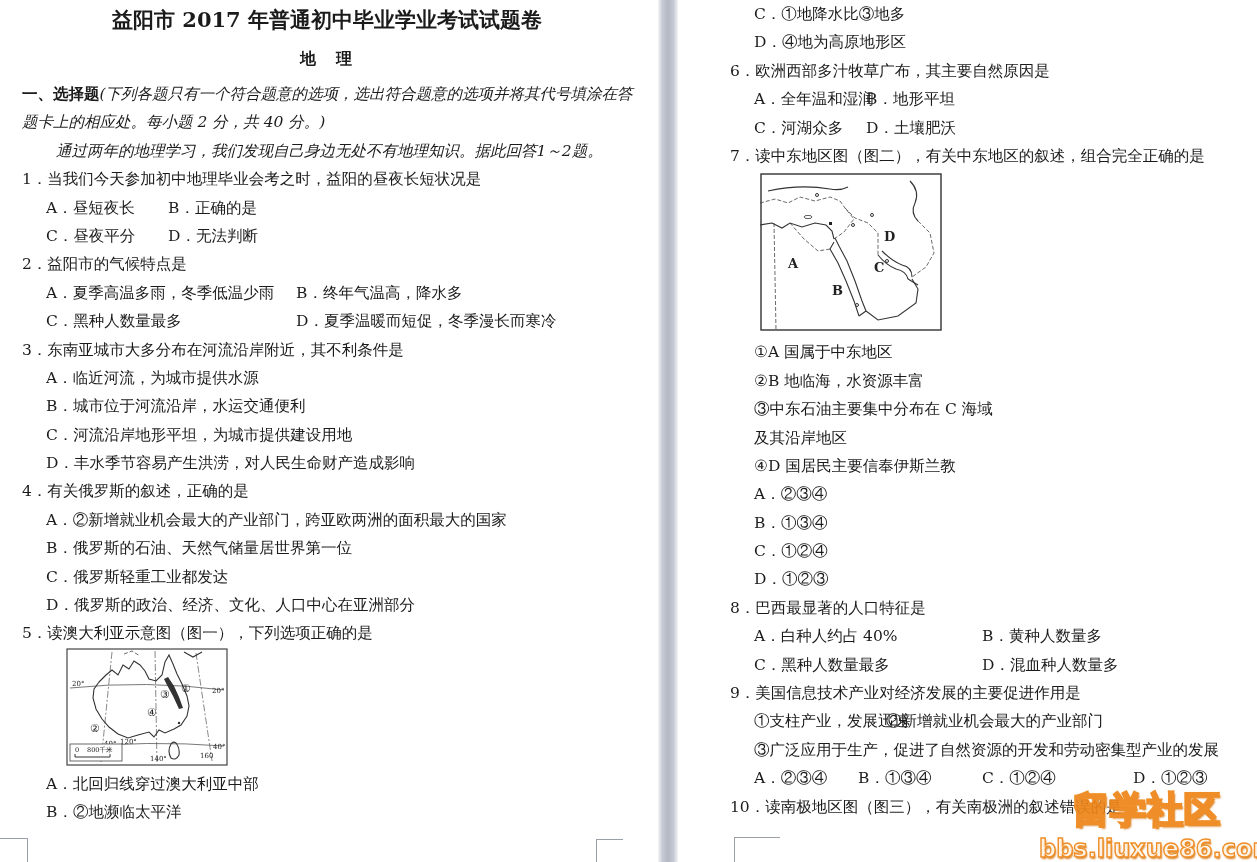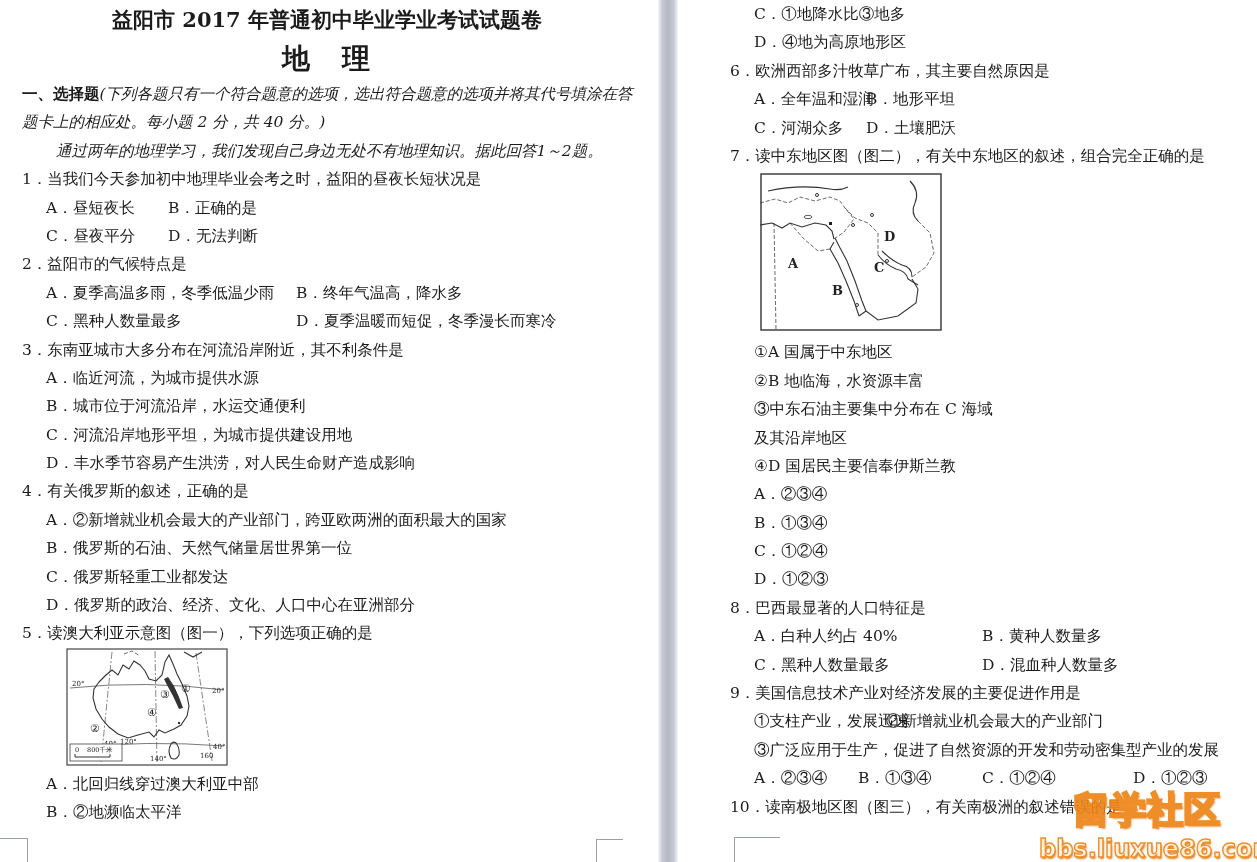--- a/index.html
+++ b/index.html
@@ -9,21 +9,21 @@
   .page-left{left:16px;width:658px;}
   .page-right{left:678px;width:571px;}
   .gutter{position:absolute;left:658px;top:0;width:20px;height:862px;
           background:linear-gradient(90deg,#f4f5f8 0%,#c6c9d3 22%,#b4b8c4 50%,#c6c9d3 78%,#f4f5f8 100%);}
   .content-l{padding:2px 0 0 6px;}
   .content-r{padding:0 0 0 52px;}
   .line{height:28.4px;line-height:28.4px;font-size:15.5px;white-space:nowrap;}
   .doc-title{height:36px;line-height:36px;width:610px;text-align:center;
              font-size:21px;font-weight:bold;}
   .doc-subject{height:42px;line-height:42px;width:610px;text-align:center;
-               font-size:28px;font-weight:bold;letter-spacing:2px;}
+               font-size:16px;font-weight:bold;letter-spacing:2px;}
   .bold{font-weight:bold;}
   .kaiti{font-style:italic;}
   .ind{padding-left:24px;}
   .ind-intro{padding-left:34px;}
   .col{display:inline-block;}
   .w122{width:122px;}  .w250{width:250px;}
   .w112{width:112px;}  .w228{width:228px;}  .w132{width:132px;}
   .w104{width:104px;}  .w124{width:124px;}  .w151{width:151px;}
   .figure{display:block;}
   .fig1{margin:0 0 0 44px;}

